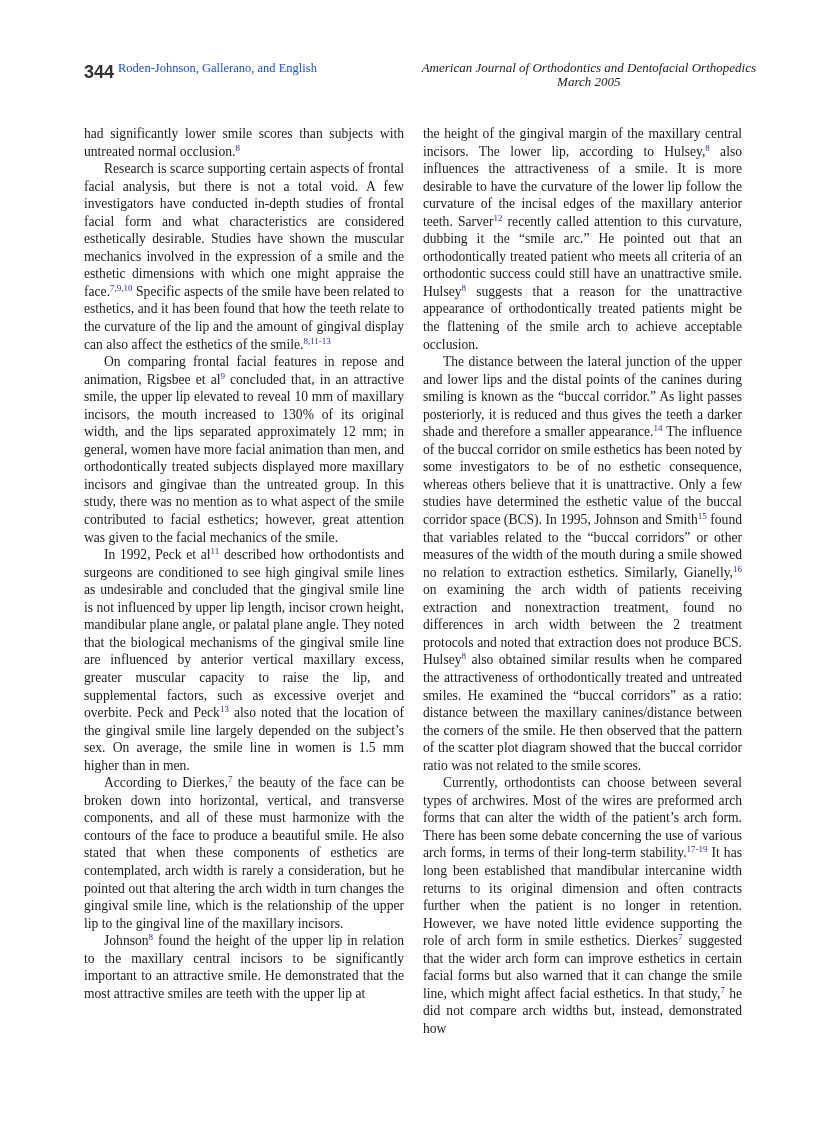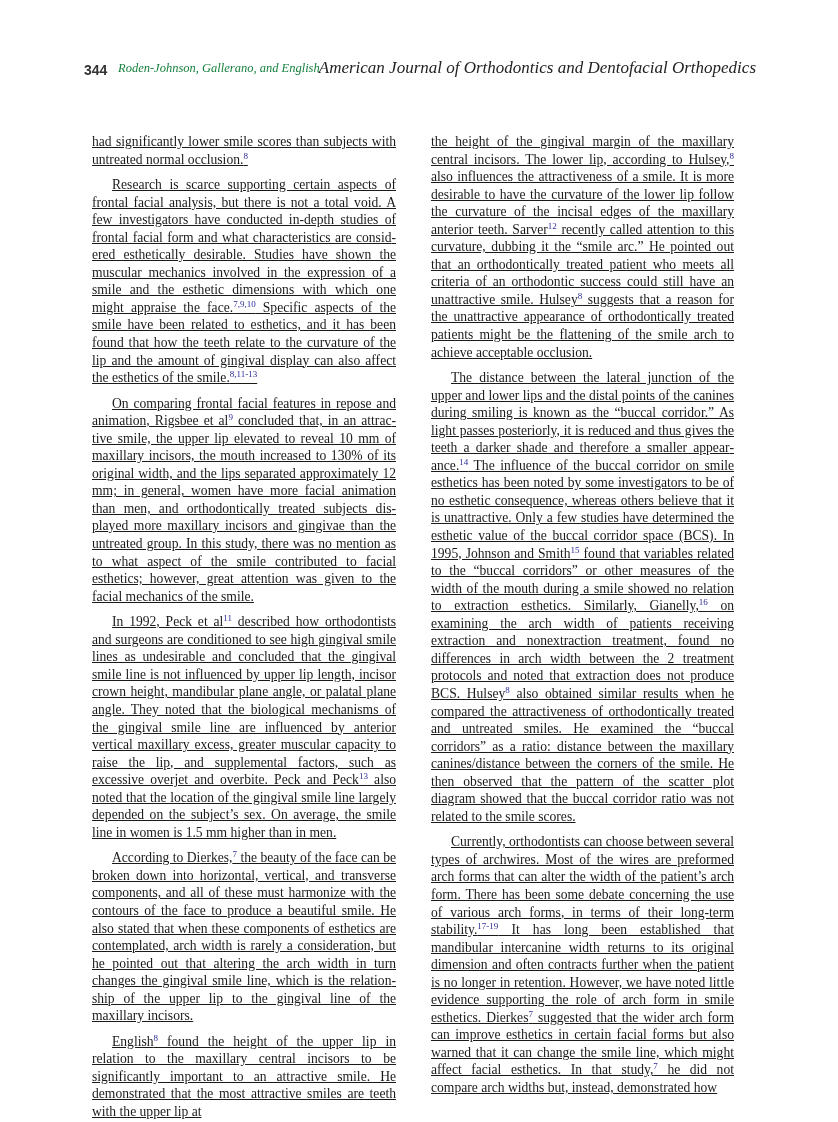--- a/index.html
+++ b/index.html
@@ -1,47 +1,48 @@
 <!DOCTYPE html>
 <html><head>
 <meta charset="utf-8">
 <style>
   html, body { margin: 0; padding: 0; background: #ffffff; }
   body { width: 838px; height: 1122px; position: relative; overflow: hidden;
          font-family: "Liberation Serif", "DejaVu Serif", serif; color: #1a1a1a; }
   .header { position: absolute; left: 84px; top: 62px; width: 672px; height: 34px; }
   .page-num { position: absolute; left: 0; top: 0; font-family: "Liberation Sans", "DejaVu Sans", sans-serif;
-              font-weight: bold; font-size: 14px; color: #333; }
-  .authors { position: absolute; left: 34px; top: -1px; font-style: italic; font-size: 12.5px; color: #15803d; }
-  .journal { position: absolute; right: 0; top: -1px; text-align: center; font-style: italic; font-size: 17px;
+              font-weight: bold; font-size: 18px; color: #333; }
+  .authors { position: absolute; left: 34px; top: -1px; font-size: 12.5px; color: #1d4ed8; }
+  .journal { position: absolute; right: 0; top: -1px; text-align: center; font-style: italic; font-size: 13px;
              line-height: 14px; color: #222; }
   .col { position: absolute; top: 125px; width: 320px; font-size: 13.6px; line-height: 17.55px;
          text-align: justify; }
   .col.left { left: 84px; }
   .col.right { left: 423px; width: 319px; }
-  .col p { margin: 8px; text-indent: 0; text-decoration: underline; }
+  .col p { margin: 0; text-indent: 0; }
   .col p.indent { text-indent: 20px; }
   sup { color: #2b2b9a; font-size: 9px; line-height: 0; vertical-align: 5px; }
 </style>
 </head>
 <body>
 
 <div class="header">
   <span class="page-num">344</span>
   <span class="authors">Roden-Johnson, Gallerano, and English</span>
   <div class="journal">
     <div>American Journal of Orthodontics and Dentofacial Orthopedics</div>
+    <div>March 2005</div>
   </div>
 </div>
 
 <div class="col left" id="col-left">
     <p class=""><span>had significantly lower smile scores than subjects with untreated normal occlusion.</span><sup>8</sup></p>
     <p class="indent"><span>Research is scarce supporting certain aspects of frontal facial analysis, but there is not a total void. A few investigators have conducted in-depth studies of frontal facial form and what characteristics are consid­ered esthetically desirable. Studies have shown the muscular mechanics involved in the expression of a smile and the esthetic dimensions with which one might appraise the face.</span><sup>7,9,10</sup><span> Specific aspects of the smile have been related to esthetics, and it has been found that how the teeth relate to the curvature of the lip and the amount of gingival display can also affect the esthetics of the smile.</span><sup>8,11-13</sup></p>
     <p class="indent"><span>On comparing frontal facial features in repose and animation, Rigsbee et al</span><sup>9</sup><span> concluded that, in an attrac­tive smile, the upper lip elevated to reveal 10 mm of maxillary incisors, the mouth increased to 130% of its original width, and the lips separated approximately 12 mm; in general, women have more facial animation than men, and orthodontically treated subjects dis­played more maxillary incisors and gingivae than the untreated group. In this study, there was no mention as to what aspect of the smile contributed to facial esthetics; however, great attention was given to the facial mechanics of the smile.</span></p>
     <p class="indent"><span>In 1992, Peck et al</span><sup>11</sup><span> described how orthodontists and surgeons are conditioned to see high gingival smile lines as undesirable and concluded that the gingival smile line is not influenced by upper lip length, incisor crown height, mandibular plane angle, or palatal plane angle. They noted that the biological mechanisms of the gingival smile line are influenced by anterior vertical maxillary excess, greater muscular capacity to raise the lip, and supplemental factors, such as excessive overjet and overbite. Peck and Peck</span><sup>13</sup><span> also noted that the location of the gingival smile line largely depended on the subject’s sex. On average, the smile line in women is 1.5 mm higher than in men.</span></p>
     <p class="indent"><span>According to Dierkes,</span><sup>7</sup><span> the beauty of the face can be broken down into horizontal, vertical, and transverse components, and all of these must harmonize with the contours of the face to produce a beautiful smile. He also stated that when these components of esthetics are contemplated, arch width is rarely a consideration, but he pointed out that altering the arch width in turn changes the gingival smile line, which is the relation­ship of the upper lip to the gingival line of the maxillary incisors.</span></p>
-    <p class="indent"><span>English</span><sup>8</sup><span> found the height of the upper lip in relation to the maxillary central incisors to be significantly important to an attractive smile. He demonstrated that the most attractive smiles are teeth with the upper lip at</span></p>
+    <p class="indent"><span>Johnson</span><sup>8</sup><span> found the height of the upper lip in relation to the maxillary central incisors to be significantly important to an attractive smile. He demonstrated that the most attractive smiles are teeth with the upper lip at</span></p>
   </div>
 <div class="col right" id="col-right">
     <p class=""><span>the height of the gingival margin of the maxillary central incisors. The lower lip, according to Hulsey,</span><sup>8</sup><span> also influences the attractiveness of a smile. It is more desirable to have the curvature of the lower lip follow the curvature of the incisal edges of the maxillary anterior teeth. Sarver</span><sup>12</sup><span> recently called attention to this curvature, dubbing it the “smile arc.” He pointed out that an orthodontically treated patient who meets all criteria of an orthodontic success could still have an unattractive smile. Hulsey</span><sup>8</sup><span> suggests that a reason for the unattractive appearance of orthodontically treated patients might be the flattening of the smile arch to achieve acceptable occlusion.</span></p>
     <p class="indent"><span>The distance between the lateral junction of the upper and lower lips and the distal points of the canines during smiling is known as the “buccal corridor.” As light passes posteriorly, it is reduced and thus gives the teeth a darker shade and therefore a smaller appear­ance.</span><sup>14</sup><span> The influence of the buccal corridor on smile esthetics has been noted by some investigators to be of no esthetic consequence, whereas others believe that it is unattractive. Only a few studies have determined the esthetic value of the buccal corridor space (BCS). In 1995, Johnson and Smith</span><sup>15</sup><span> found that variables related to the “buccal corridors” or other measures of the width of the mouth during a smile showed no relation to extraction esthetics. Similarly, Gianelly,</span><sup>16</sup><span> on examin­ing the arch width of patients receiving extraction and nonextraction treatment, found no differences in arch width between the 2 treatment protocols and noted that extraction does not produce BCS. Hulsey</span><sup>8</sup><span> also ob­tained similar results when he compared the attractive­ness of orthodontically treated and untreated smiles. He examined the “buccal corridors” as a ratio: distance between the maxillary canines/distance between the corners of the smile. He then observed that the pattern of the scatter plot diagram showed that the buccal corridor ratio was not related to the smile scores.</span></p>
     <p class="indent"><span>Currently, orthodontists can choose between sev­eral types of archwires. Most of the wires are pre­formed arch forms that can alter the width of the patient’s arch form. There has been some debate concerning the use of various arch forms, in terms of their long-term stability.</span><sup>17-19</sup><span> It has long been estab­lished that mandibular intercanine width returns to its original dimension and often contracts further when the patient is no longer in retention. However, we have noted little evidence supporting the role of arch form in smile esthetics. Dierkes</span><sup>7</sup><span> suggested that the wider arch form can improve esthetics in certain facial forms but also warned that it can change the smile line, which might affect facial esthetics. In that study,</span><sup>7</sup><span> he did not compare arch widths but, instead, demonstrated how</span></p>
   </div>
 
 </body></html>

